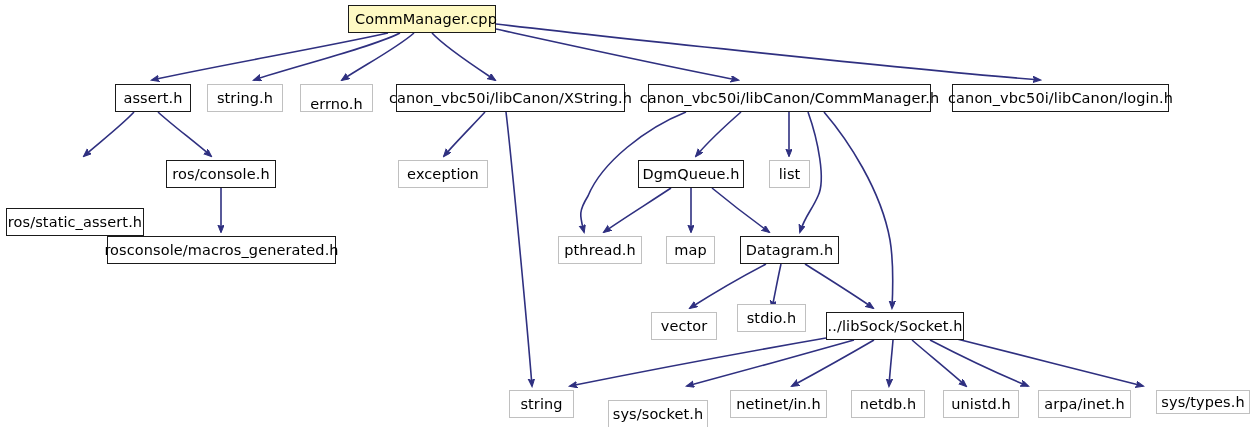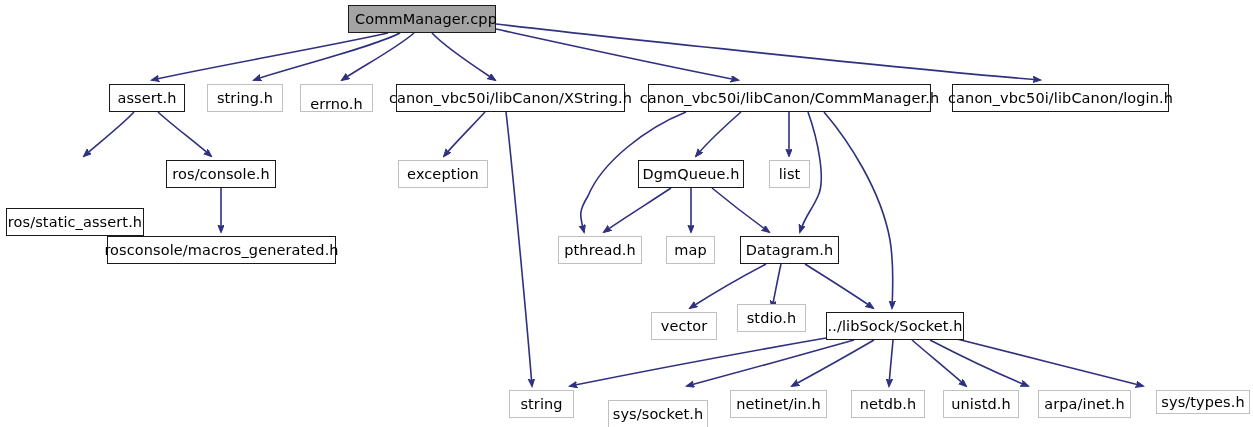--- a/index.html
+++ b/index.html
@@ -42,21 +42,21 @@
     border: 1px solid #c0c0c0;
     font-size: 14.5px;
     color: #000000;
     white-space: nowrap;
     letter-spacing: 0.1px;
   }
   .node-box.expandable {
     border: 1.6px solid #1a1a1a;
   }
   .node-box.root {
-    background: #a3a3a3;
+    background: #fef9c3;
     border: 1.6px solid #1a1a1a;
     padding-left: 8px;
   }
   .node-label {
     pointer-events: none;
     padding: 0 6px;
     line-height: 1;
   }
 </style>
 </head>
@@ -98,21 +98,21 @@
         <path class="edge-path" d="M 893,340 C 892,353 890,370 889,386" marker-end="url(#arrowhead)"></path>
         <path class="edge-path" d="M 912,340 C 927,353 949,371 966,386" marker-end="url(#arrowhead)"></path>
         <path class="edge-path" d="M 930,340 C 957,354 996,373 1028,386" marker-end="url(#arrowhead)"></path>
         <path class="edge-path" d="M 953,338 C 1005,351 1087,372 1143,386" marker-end="url(#arrowhead)"></path>
       </g>
   </svg>
   <div id="nodes-layer">
       <div class="node-box root" style="left: 348px; top: 5px; width: 148px; height: 28px;">
         <span class="node-label">CommManager.cpp</span>
       </div>
-      <div class="node-box expandable" style="left: 109px; top: 84px; width: 76px; height: 28px;">
+      <div class="node-box expandable" style="left: 115px; top: 84px; width: 76px; height: 28px;">
         <span class="node-label">assert.h</span>
       </div>
       <div class="node-box" style="left: 207px; top: 84px; width: 76px; height: 28px;">
         <span class="node-label">string.h</span>
       </div>
       <div class="node-box" style="left: 300px; top: 84px; width: 73px; height: 28px; align-items: flex-end;">
         <span class="node-label">errno.h</span>
       </div>
       <div class="node-box expandable" style="left: 396px; top: 84px; width: 229px; height: 28px;">
         <span class="node-label">canon_vbc50i/libCanon/XString.h</span>

